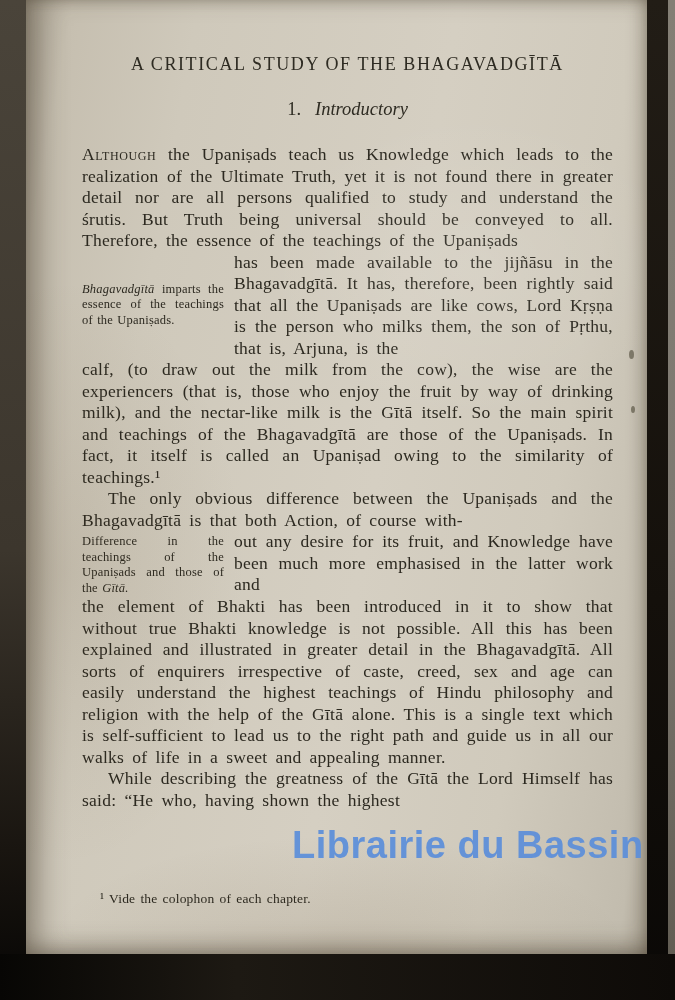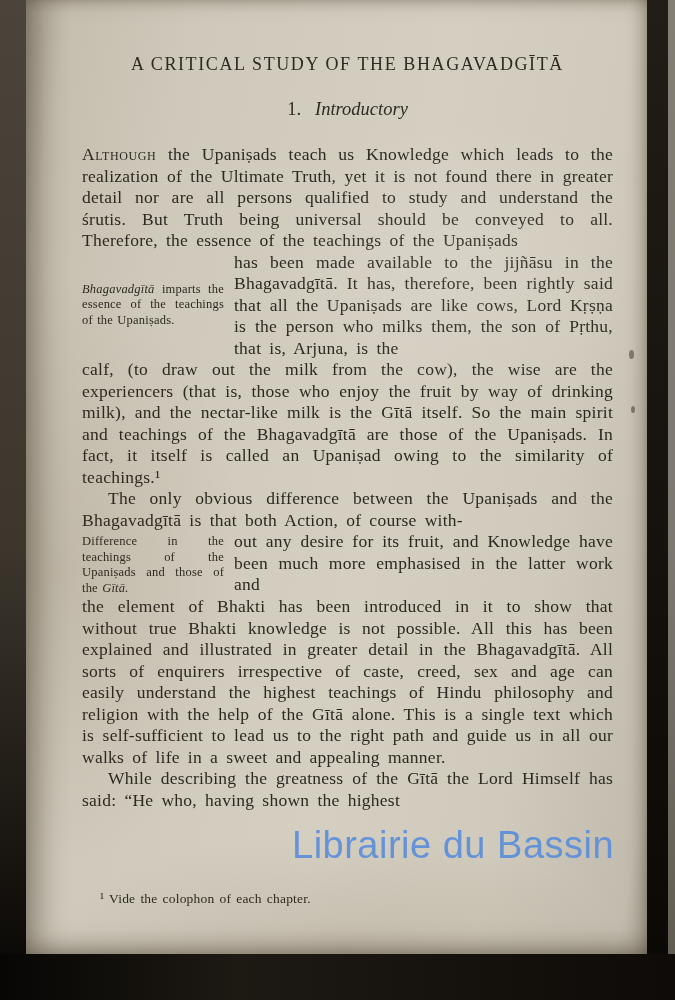--- a/index.html
+++ b/index.html
@@ -70,20 +70,21 @@
   .narrow{flex:1;}
   .footnote{
     position:absolute;left:74px;top:891px;font-size:13.5px;letter-spacing:0.2px;
     word-spacing:1.5px;color:#2c2920;
   }
   .watermark{
     position:absolute;left:292px;top:824px;z-index:6;
     font-family:"Liberation Sans","DejaVu Sans",sans-serif;
     font-size:38px;letter-spacing:0.5px;white-space:nowrap;
     color:rgba(91,142,217,0.93);
+    font-weight:bold;
   }
   .speck{position:absolute;background:#55503f;border-radius:50%;opacity:0.65;}
   .speck-a{left:603px;top:350px;width:5px;height:9px;}
   .speck-b{left:605px;top:406px;width:4px;height:7px;}
 </style>
 </head>
 <body>
 
 <div class="left-strip"></div>
 <div class="right-band"></div>

